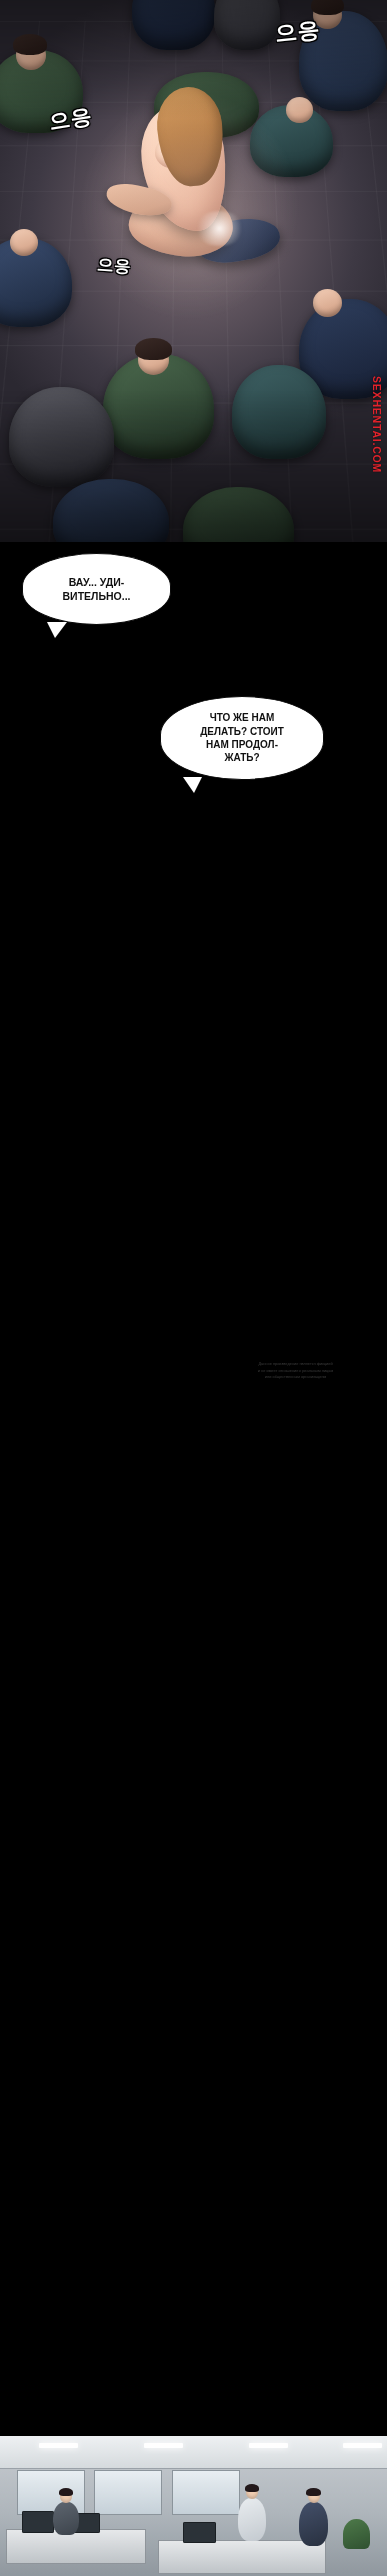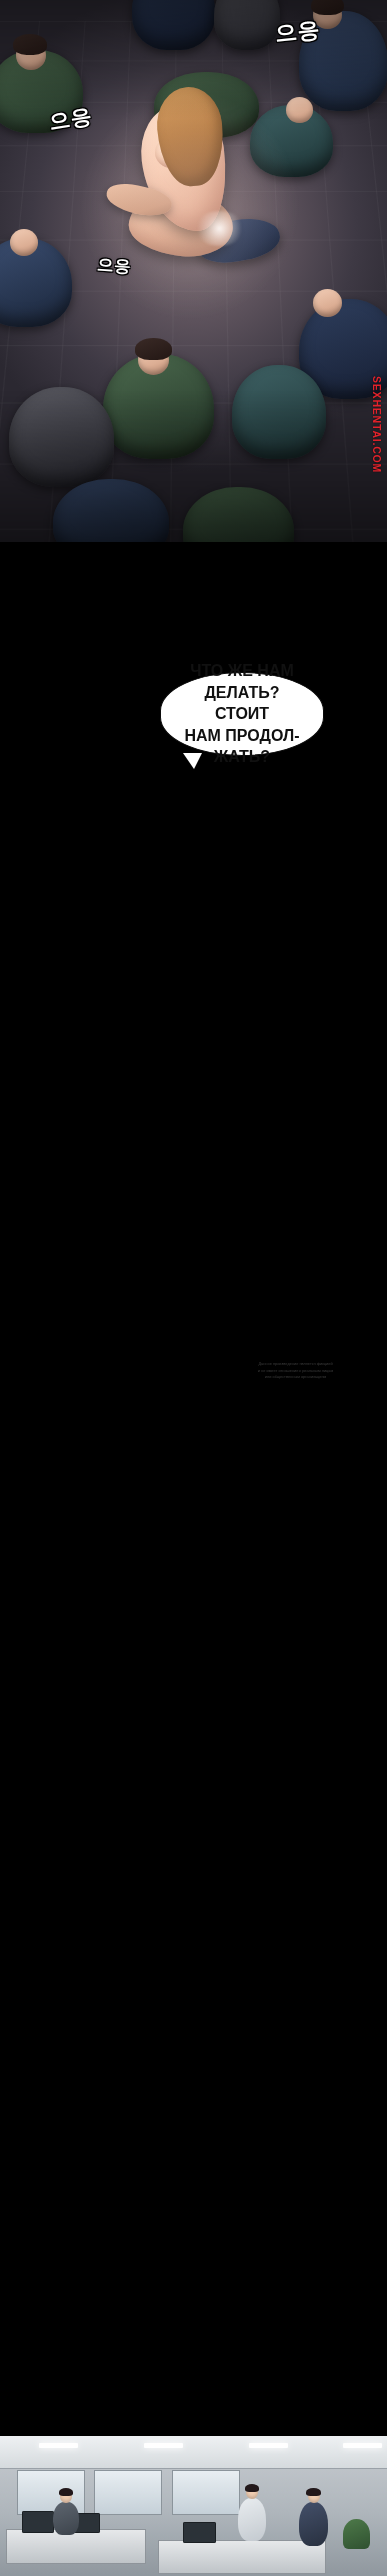--- a/index.html
+++ b/index.html
@@ -179,21 +179,21 @@
     left: 22px; top: 553px; width: 149px; height: 72px; font-size: 10.5px;
   }
   .bubble-1::after {
     left: 24px; bottom: -14.4px;
     border-left: 8.9px solid transparent;
     border-right: 12px solid transparent;
     border-top: 16.6px solid #fff;
     filter: drop-shadow(0 1.1px 0 #0b0b0b);
   }
   .bubble-2 {
-    left: 160px; top: 672px; width: 164px; height: 84px; font-size: 16px;
+    left: 160px; top: 696px; width: 164px; height: 84px; font-size: 10px;
   }
   .bubble-2::after {
     left: 22px; bottom: -14.4px;
     border-left: 11px solid transparent;
     border-right: 8.9px solid transparent;
     border-top: 16.6px solid #fff;
     filter: drop-shadow(0 1.1px 0 #0b0b0b);
   }
 
   
@@ -351,20 +351,24 @@
 
     <div class="floor-shade"></div>
 
     <div class="sfx s1">으응</div>
     <div class="sfx s2">으응</div>
     <div class="sfx s3">으응</div>
 
     <div class="watermark">SEXHENTAI.COM</div>
   </div>
 
+  <div class="bubble bubble-1">
+    <span class="txt">ВАУ... УДИ-
+ВИТЕЛЬНО...</span>
+  </div>
 
   <div class="bubble bubble-2">
     <span class="txt">ЧТО ЖЕ НАМ
 ДЕЛАТЬ? СТОИТ
 НАМ ПРОДОЛ-
 ЖАТЬ?</span>
   </div>
 
   <div class="fineprint">Данное произведение является фикцией
 и не имеет отношения к реальным лицам

